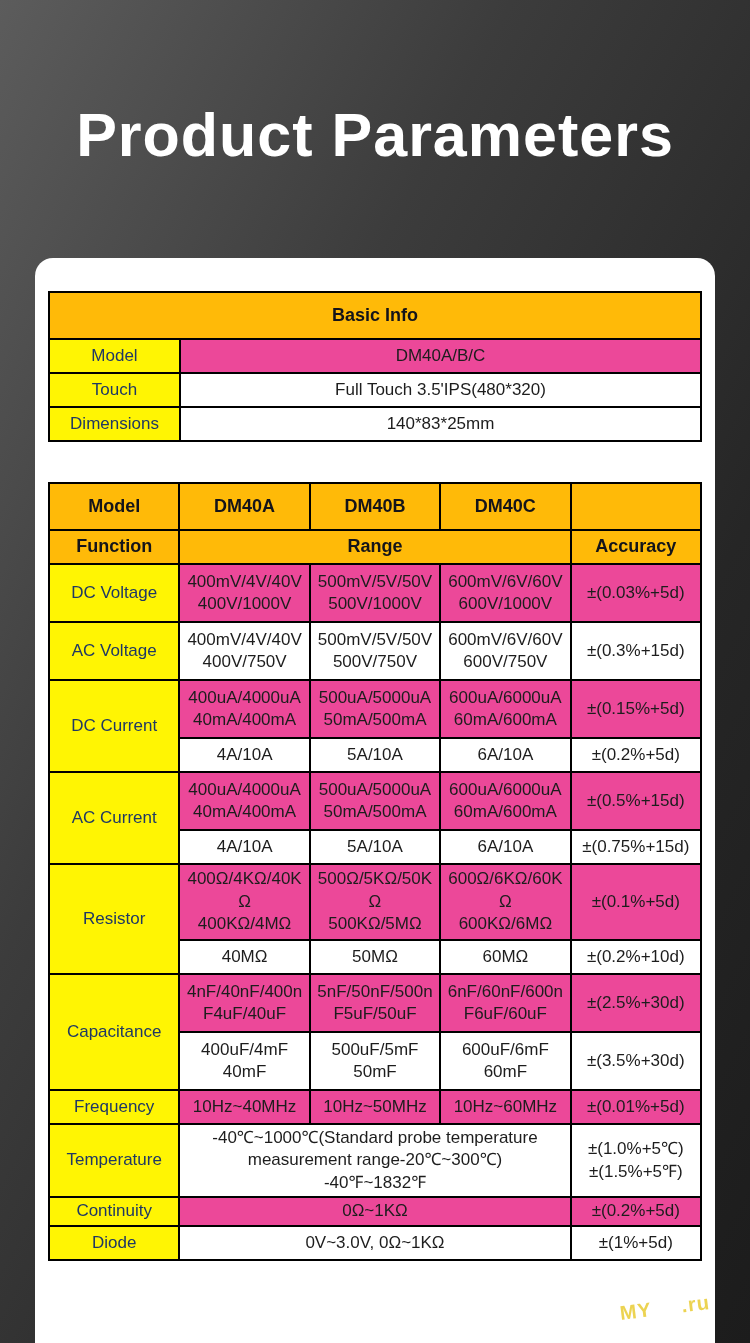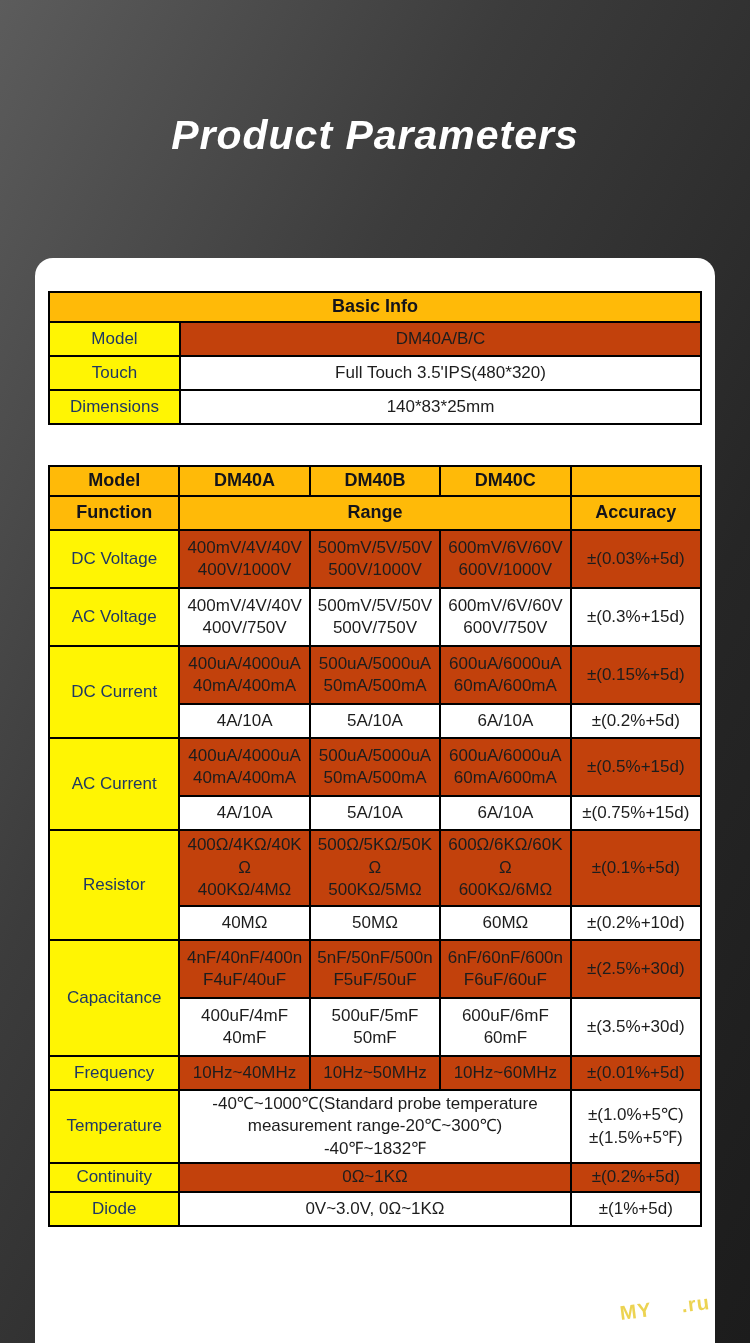--- a/index.html
+++ b/index.html
@@ -7,41 +7,40 @@
     width:750px;height:1343px;position:relative;overflow:hidden;
     background:linear-gradient(118deg,#5c5c5c 0%,#3c3c3c 35%,#262626 70%,#1c1c1c 100%);
     font-family:"Liberation Sans",sans-serif;
     -webkit-font-smoothing:antialiased;
   }
   .title-band{
     position:absolute;top:0;left:0;width:750px;height:258px;
     display:flex;align-items:center;justify-content:center;
   }
   .page-title{
-    color:#ffffff;font-size:41px;font-weight:600;letter-spacing:1px;margin:9px;
+    color:#ffffff;font-size:61px;font-weight:600;letter-spacing:1px;margin:9px;
     padding-top:12px;
-    font-style:italic;
   }
   .card{
     position:absolute;left:35px;top:258px;width:680px;height:1130px;
     background:#ffffff;border-radius:18px;
     box-sizing:border-box;padding:33px 13px 0 13px;
   }
   table{border-collapse:collapse;width:654px;table-layout:fixed;}
   td,th{
     border:2px solid #000000;text-align:center;vertical-align:middle;
     font-size:17px;color:#1d1d1d;white-space:pre-line;line-height:1.32;
     padding:2px 3px;box-sizing:border-box;font-weight:400;
   }
   .hdr{background:#FFBA08;font-weight:700;color:#14141a;font-size:18px;}
   .lbl{background:#FFF503;color:#1F3864;font-weight:400;}
-  .gray{background:#c2410c;margin-top:36px;}
+  .gray{background:#ec4899;margin-top:36px;}
   .white{background:#FFFFFF;}
   .spec-table{margin-top:40px;}
-  .r33{height:30px}.r34{height:34px}.r35{height:20px}
+  .r33{height:47px}.r34{height:34px}.r35{height:20px}
   .r58{height:58px}.r72{height:72px}.r76{height:76px}
   .watermark{
     position:absolute;left:620px;top:1302px;width:130px;
     transform:rotate(-7deg);transform-origin:left center;
     font-weight:700;font-size:20px;letter-spacing:1px;
     color:#E9CC35;opacity:0.85;display:flex;gap:30px;
   }
   .basic-col-label{width:131px;}
   .spec-col{width:130px;}
 </style>

